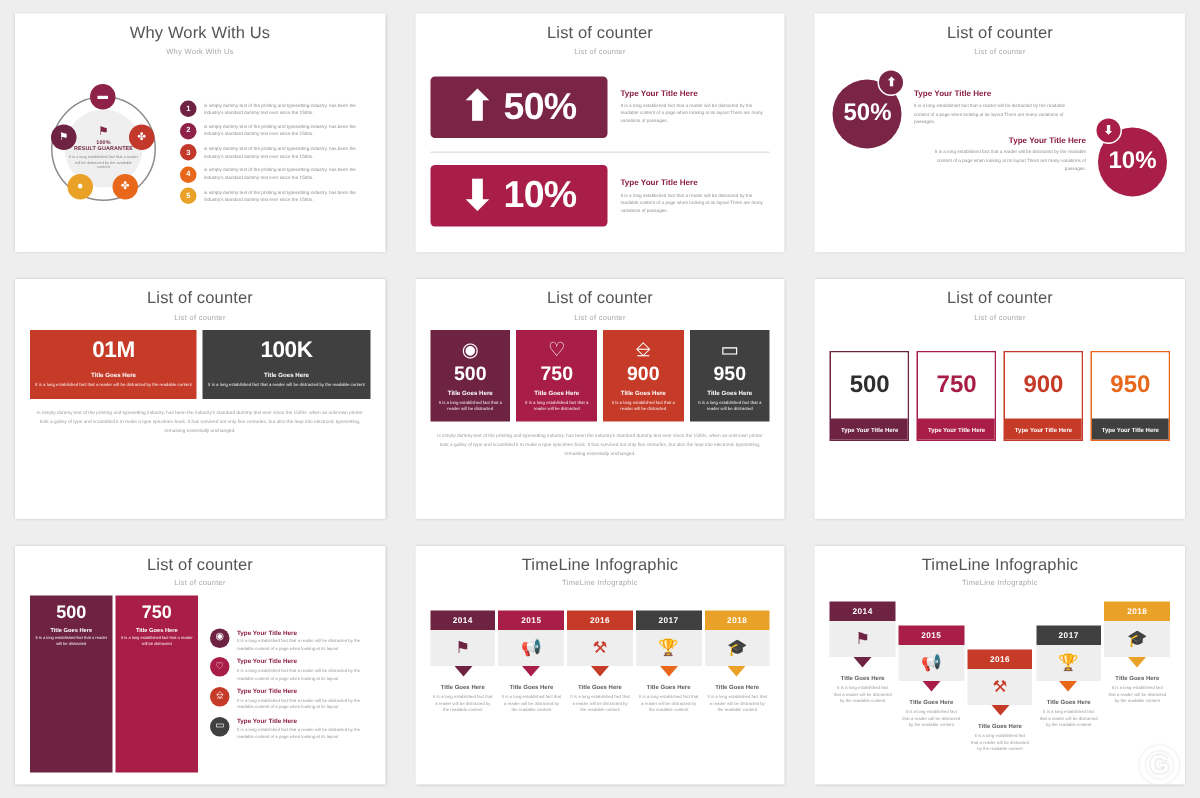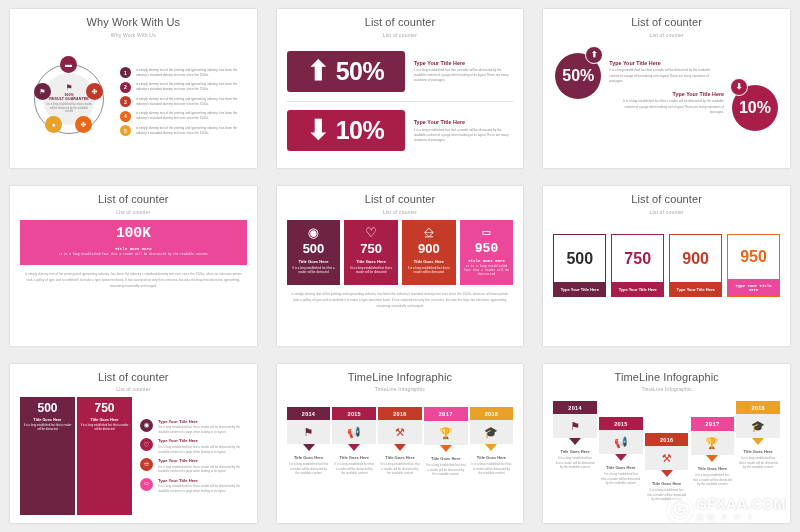--- a/index.html
+++ b/index.html
@@ -39,21 +39,21 @@
     color:#a8a8a8;
     margin-top:2px;
     letter-spacing:.2px;
   }
   .body { flex:1; position:relative; margin-top:5px; }
 
   
   .c0 { background:#6e2342; }
   .c1 { background:#a81e49; }
   .c2 { background:#c63a28; }
-  .c3 { background:#ec4899;font-family:Liberation Mono, monospace; }
+  .c3 { background:#404040; }
   .c4 { background:#e9a227; }
 
   
   .s1-body { display:flex; gap:6px; align-items:center; padding:0 2px; }
   .ring-wrap { width:92px; height:88px; position:relative; flex:0 0 92px; }
   .ring {
     position:absolute; left:12px; top:6px; width:70px; height:70px;
     border:1px solid #8c8c8c; border-radius:50%;
   }
   .ring-core {
@@ -294,20 +294,25 @@
       </div>
     </div>
   </div>
 
   <div class="cell">
     <div class="slide">
       <div class="s-title">List of counter</div>
       <div class="s-sub">List of counter</div>
       <div class="body">
         <div class="s4-cards">
+          <div class="s4-card c2">
+            <div class="s4-num">01M</div>
+            <div class="s4-h">Title Goes Here</div>
+            <div class="s4-p">It is a long established fact that a reader will be distracted by the readable content</div>
+          </div>
           <div class="s4-card c3">
             <div class="s4-num">100K</div>
             <div class="s4-h">Title Goes Here</div>
             <div class="s4-p">It is a long established fact that a reader will be distracted by the readable content</div>
           </div>
         </div>
         <div class="s4-foot">is simply dummy text of the printing and typesetting industry. has been the industry's standard dummy text ever since the 1500s, when an unknown printer took a galley of type and scrambled it to make a type specimen book. It has survived not only five centuries, but also the leap into electronic typesetting, remaining essentially unchanged.</div>
       </div>
     </div>
   </div>
@@ -530,21 +535,17 @@
               <span class="tl-ico" style="color:#e9a227">🎓</span>
             </div>
             <div class="tl-tri" style="border-top:7px solid #e9a227"></div>
             <div class="tl-h">Title Goes Here</div>
             <div class="tl-p">It is a long established fact that a reader will be distracted by the readable content</div>
           </div>
         </div>
       </div>
       <div class="wm">
         <div class="wm-g">G</div>
-        <div>
-          <div class="wm-t">GFXAA.COM</div>
-          <div class="wm-s">贝壳 P P T</div>
-        </div>
       </div>
     </div>
   </div>
 
 </div>
 
 </body></html>

